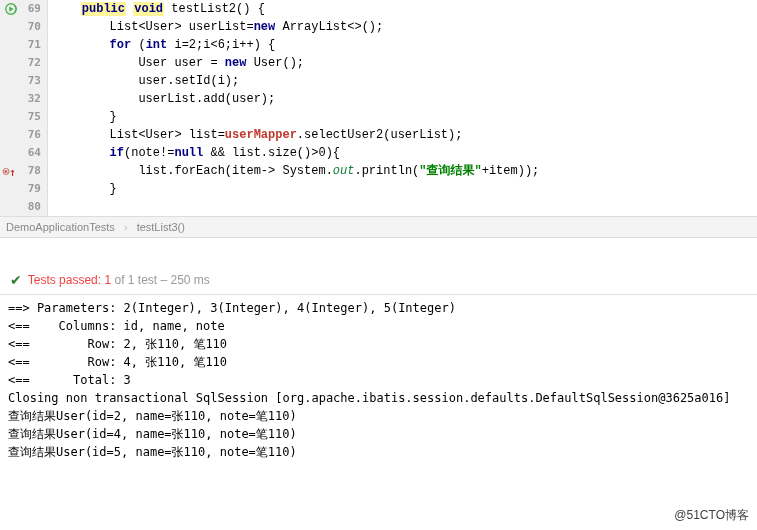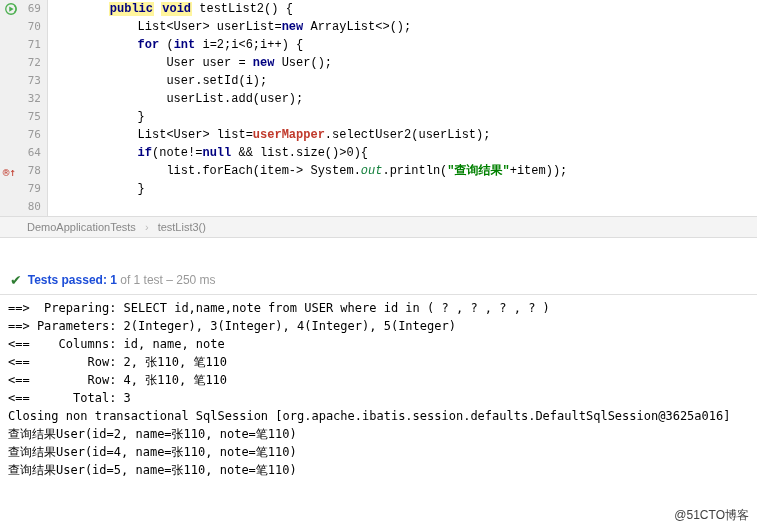--- a/index.html
+++ b/index.html
@@ -1,38 +1,38 @@
 <!DOCTYPE html>
 <html><head>
   <meta charset="utf-8">
   <style>
     * { margin: 0; padding: 0; box-sizing: border-box; }
     body { font-family: "Microsoft YaHei", Arial, sans-serif; font-size: 12px; background: #fff; width: 757px; }
     
     .editor-area { display: flex; background: #fff; }
-    .gutter { width: 48px; background: #f0f0f0; border-right: 1px solid #ddd; text-align: right; padding: 0 6px 0 0; color: #999; font-size: 11px; font-family: Consolas, monospace; line-height: 18px; position: relative; }
+    .gutter { width: 48px; background: #f0f0f0; border-right: 1px solid #ddd; text-align: right; padding: 0 6px 0 0; color: #999; font-size: 11px; font-family: Consolas, monospace; line-height: 18px; position: relative; font-weight: bold; }
     .gutter-line { height: 18px; position: relative; }
     .gutter-icon { position: absolute; left: 4px; top: 2px; width: 14px; height: 14px; }
-    .code-area { flex: 1; font-family: Consolas, "Courier New", monospace; font-size: 12px; line-height: 18px; padding-left: 4px; margin-left: 28px; }
+    .code-area { flex: 1; font-family: Consolas, "Courier New", monospace; font-size: 12px; line-height: 18px; padding-left: 4px; }
     .code-line { height: 18px; white-space: pre; }
     
     .kw { color: #000080; font-weight: bold; }
     .hl-yellow { background: #fff59d; padding: 0 1px; }
     .fn { color: #c0392b; font-weight: bold; }
     .fd { font-style: italic; color: #15803d; }
     .str { color: #008000; font-weight: bold; }
     
-    .breadcrumb { background: #f4f4f4; border-top: 1px solid #ddd; border-bottom: 1px solid #ddd; padding: 4px 27px; font-size: 11px; color: #888; }
+    .breadcrumb { background: #f4f4f4; border-top: 1px solid #ddd; border-bottom: 1px solid #ddd; padding: 4px 6px; font-size: 11px; color: #888; }
     .breadcrumb .sep { color: #bbb; margin: 0 6px; }
     
     .results-gap { height: 28px; }
     
     .test-status { padding: 6px 10px; border-bottom: 1px solid #e0e0e0; display: flex; align-items: center; gap: 6px; font-size: 12px; }
     .check-icon { color: #2e7d32; font-size: 14px; }
-    .passed { color: #1d4ed8; font-weight: bold; margin-top: 28px; }
+    .passed { color: #ef4444; font-weight: normal; margin-top: 28px; }
     .rest { color: #999; text-align: right; }
     
     .console { font-family: Consolas, "SimSun", monospace; font-size: 12px; padding: 4px 8px 8px 8px; line-height: 18px; color: #000; }
     .console-line { white-space: pre; }
     
     .watermark { position: fixed; right: 8px; bottom: 6px; color: #404040; font-size: 12px; }
   </style>
 </head>
 <body>
 
@@ -84,21 +84,20 @@
 </div>
 
 <div class="results-gap"></div>
 
 <div class="test-status">
   <span class="check-icon">✔</span>
   <span><span class="passed">Tests passed: 1</span><span class="rest"> of 1 test – 250 ms</span></span>
 </div>
 
 <div class="console">
-  <div class="console-line">==&gt;  Preparing: SELECT id,name,note from USER where id in ( ? , ? , ? , ? )</div>
   <div class="console-line">==&gt; Parameters: 2(Integer), 3(Integer), 4(Integer), 5(Integer)</div>
   <div class="console-line">&lt;==    Columns: id, name, note</div>
   <div class="console-line">&lt;==        Row: 2, 张110, 笔110</div>
   <div class="console-line">&lt;==        Row: 4, 张110, 笔110</div>
   <div class="console-line">&lt;==      Total: 3</div>
   <div class="console-line">Closing non transactional SqlSession [org.apache.ibatis.session.defaults.DefaultSqlSession@3625a016]</div>
   <div class="console-line">查询结果User(id=2, name=张110, note=笔110)</div>
   <div class="console-line">查询结果User(id=4, name=张110, note=笔110)</div>
   <div class="console-line">查询结果User(id=5, name=张110, note=笔110)</div>
 </div>

